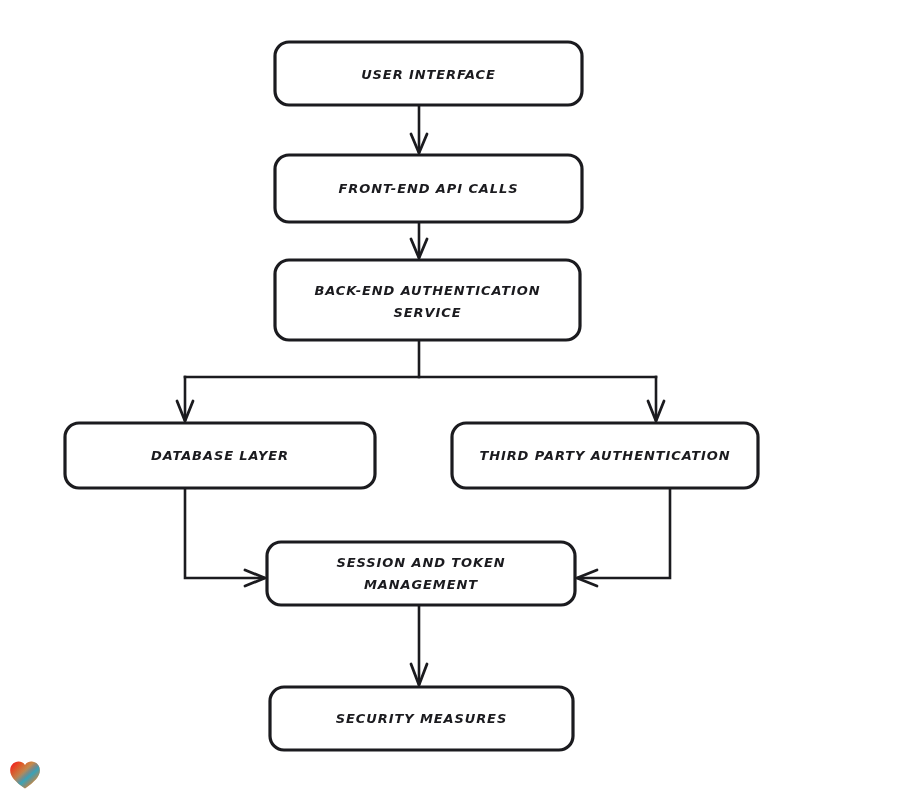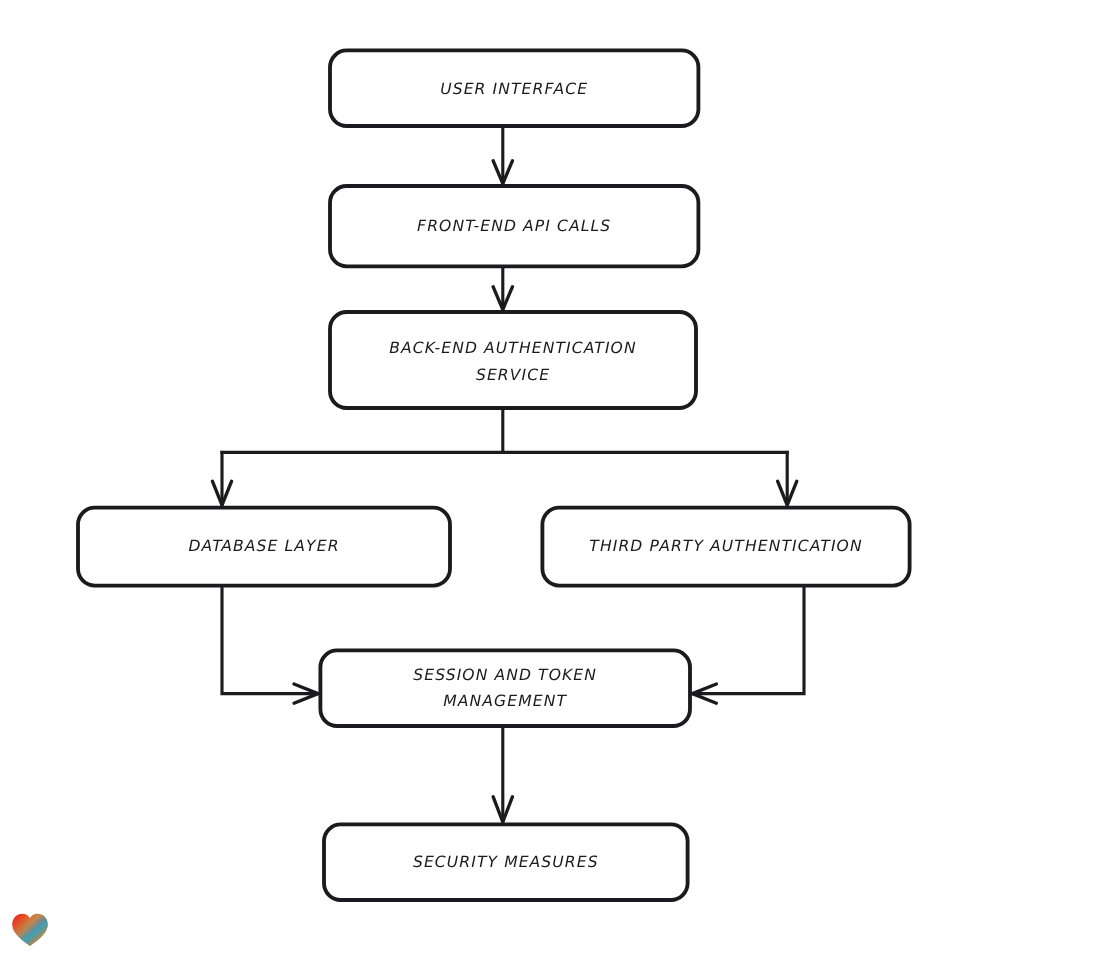--- a/index.html
+++ b/index.html
@@ -14,20 +14,21 @@
     position: relative;
     overflow: hidden;
     font-family: "DejaVu Sans", sans-serif;
   }
   #canvas-root {
     position: absolute;
     left: 0;
     top: 0;
     width: 911px;
     height: 810px;
+    font-weight: bold;
   }
   svg.diagram {
     position: absolute;
     left: 0;
     top: 0;
     width: 911px;
     height: 810px;
     display: block;
   }
   .node-box {

